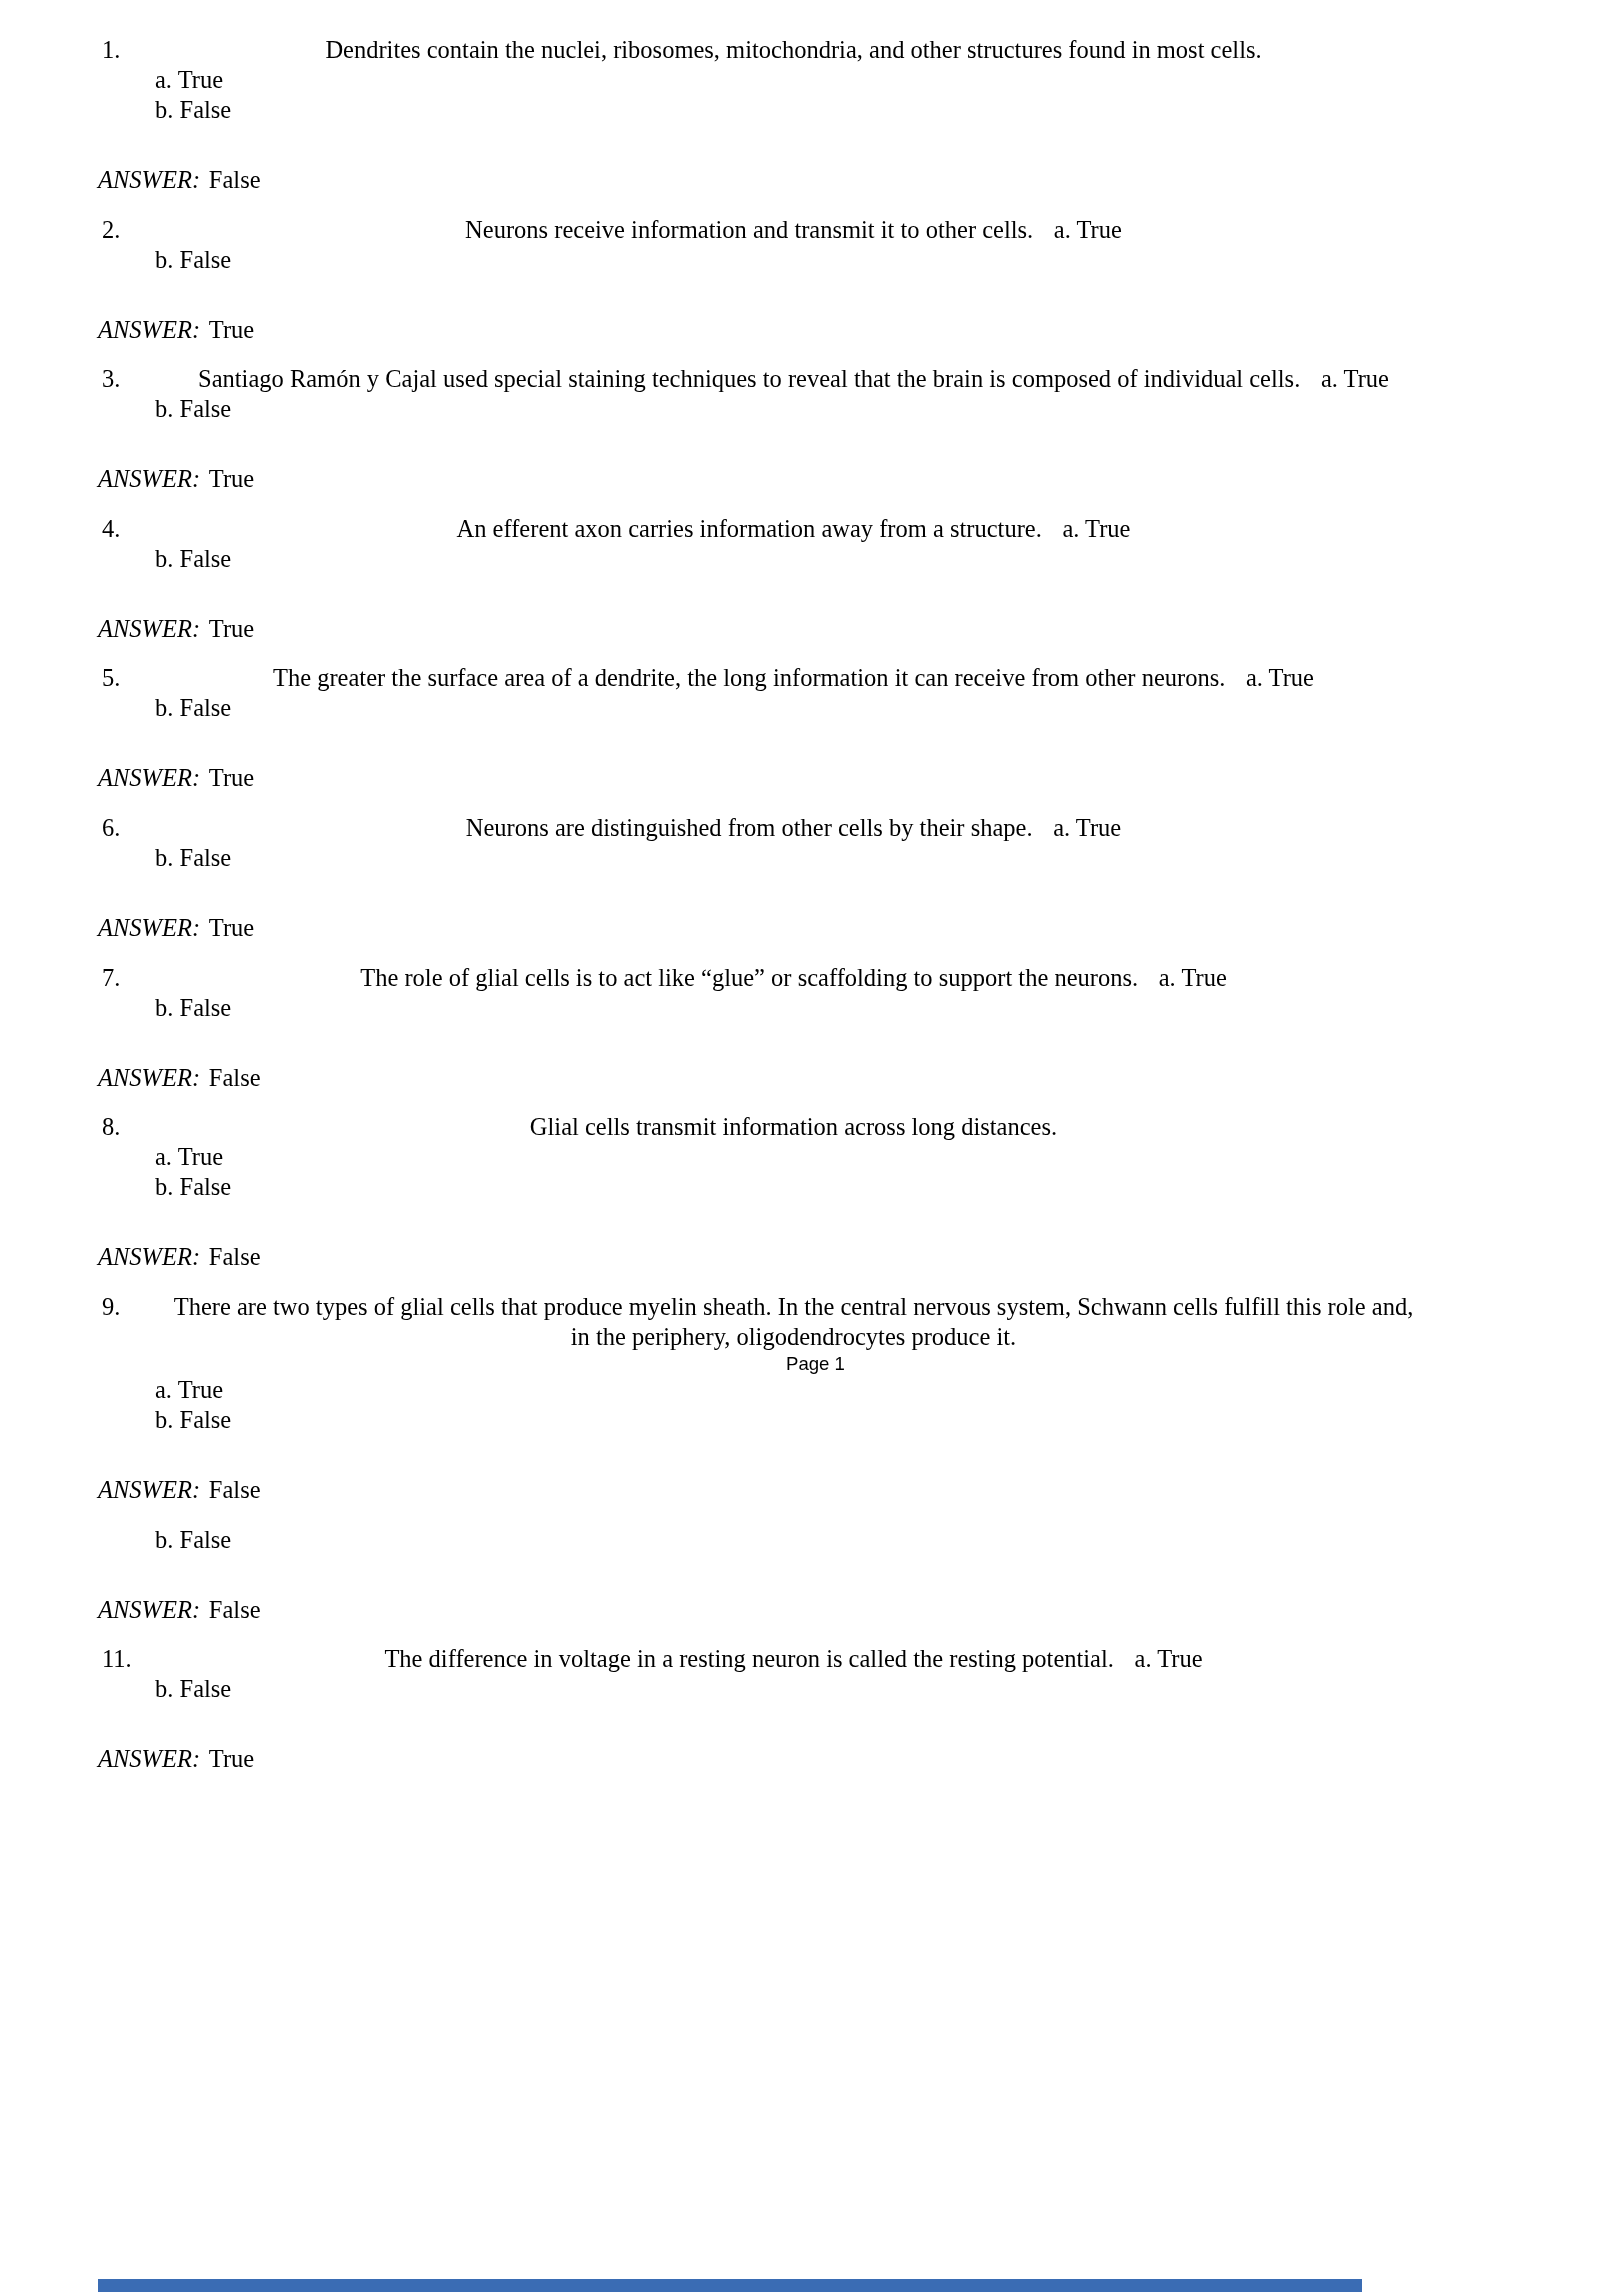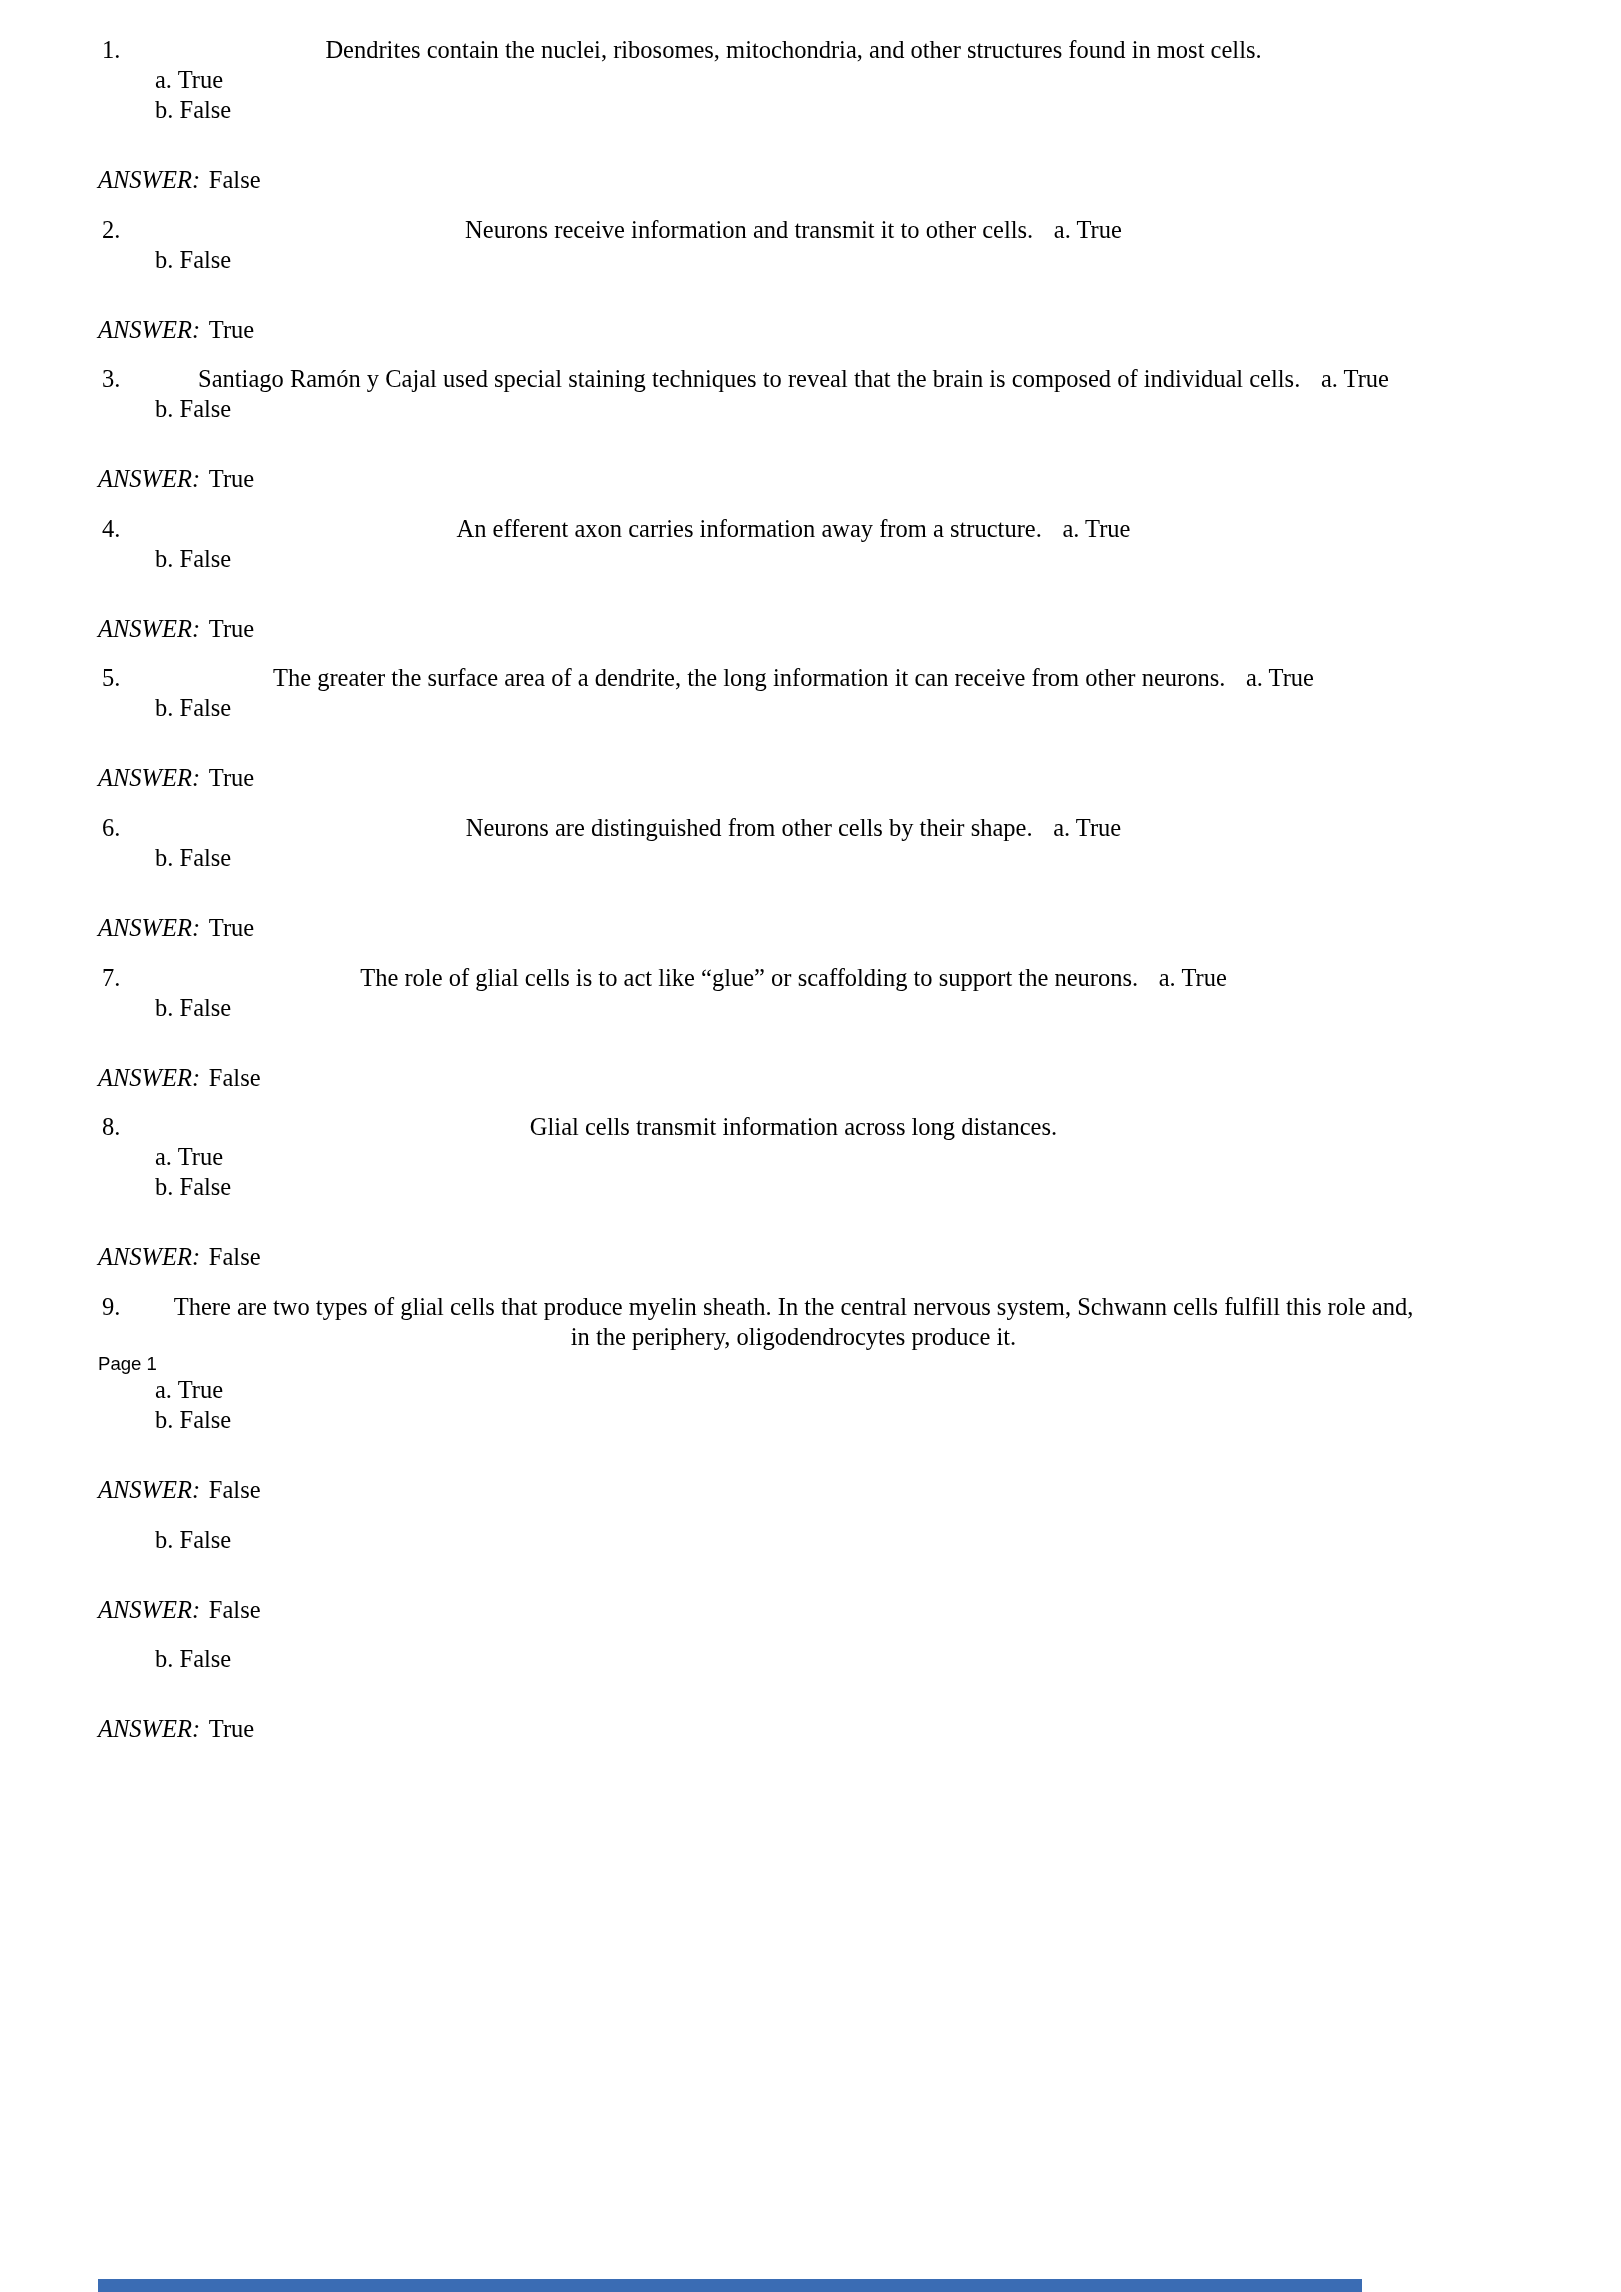--- a/index.html
+++ b/index.html
@@ -50,21 +50,21 @@
   .answer-label {
     font-style: italic;
   }
   .answer-value {
     margin-left: 8.8px;
   }
   .page-label {
     font-family: "Liberation Sans", sans-serif;
     font-size: 18.6px;
     line-height: 23.5px;
-    text-align: left;
+    text-align: center;
     margin-right: -108px;
   }
   .footer-bar {
     position: absolute;
     left: 98px;
     bottom: 0;
     width: 1264px;
     height: 13.7px;
   }
 </style>
@@ -177,20 +177,24 @@
   </div>
 
   <div class="question">
     <div class="option">b. False</div>
     <div class="answer-line">
       <span class="answer-label">ANSWER:</span><span class="answer-value">False</span>
     </div>
   </div>
 
   <div class="question">
+    <div class="q-line">
+      <span class="q-num">11.</span>
+      <p class="q-text"><span>The difference in voltage in a resting neuron is called the resting potential.</span><span class="inline-opt">a. True</span></p>
+    </div>
     <div class="option">b. False</div>
     <div class="answer-line">
       <span class="answer-label">ANSWER:</span><span class="answer-value">True</span>
     </div>
   </div>
 
   <div class="footer-bar" style="background: rgb(58, 108, 180);"></div>
 
 </div>
 

